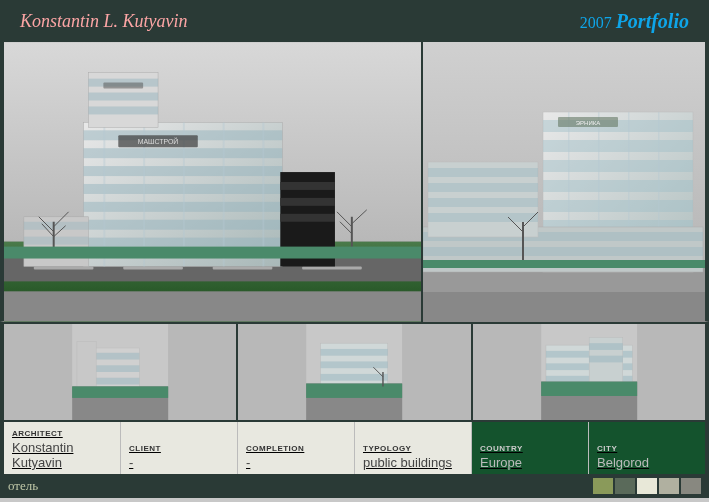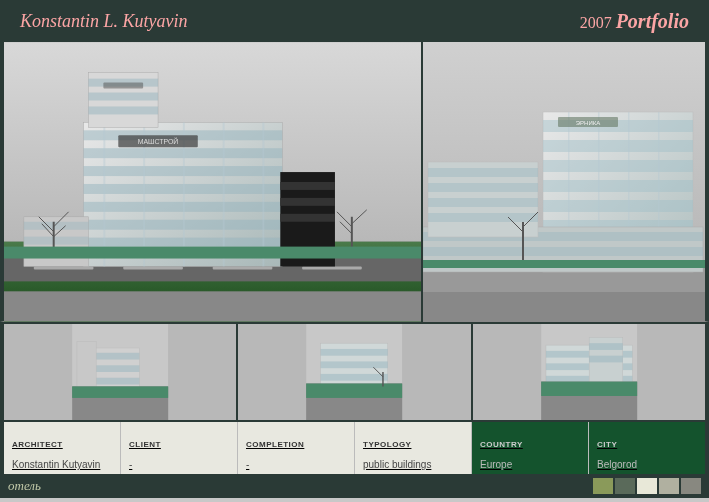--- a/index.html
+++ b/index.html
@@ -29,21 +29,21 @@
     }
 
     .header-left {
       color: #fca5a5;
       font-style: italic;
       font-size: 18px;
       font-family: 'Georgia', serif;
     }
 
     .header-right {
-      color: #fca5a5;
+      color: #0ea5e9;
       font-size: 16px;
       font-family: 'Georgia', serif;
     }
 
     .header-right .year {
       font-style: normal;
       font-weight: normal;
     }
 
     .header-right .portfolio-word {
@@ -124,23 +124,23 @@
 
     .info-label {
       font-size: 8px;
       font-weight: bold;
       color: #333;
       text-transform: uppercase;
       letter-spacing: 0.5px;
     }
 
     .info-value {
-      font-size: 10px;
+      font-size: 13px;
       color: #444;
-      margin-top: 10px;
+      margin-top: 2px;
     }
 
     .info-cell.highlighted {
       background: #8a9a5a;
     }
 
     .info-cell.highlighted .info-label {
       color: #fff;
     }
 
@@ -166,21 +166,20 @@
       background: #2a3a36;
       display: flex;
       align-items: center;
       padding: 0 8px;
     }
 
     .bottom-text {
       color: #c0c8a8;
       font-size: 13px;
       font-family: 'Georgia', serif;
-      font-style: italic;
     }
 
     .bottom-bar-right {
       margin-left: auto;
       display: flex;
       gap: 2px;
     }
 
     .color-block {
       width: 20px;

